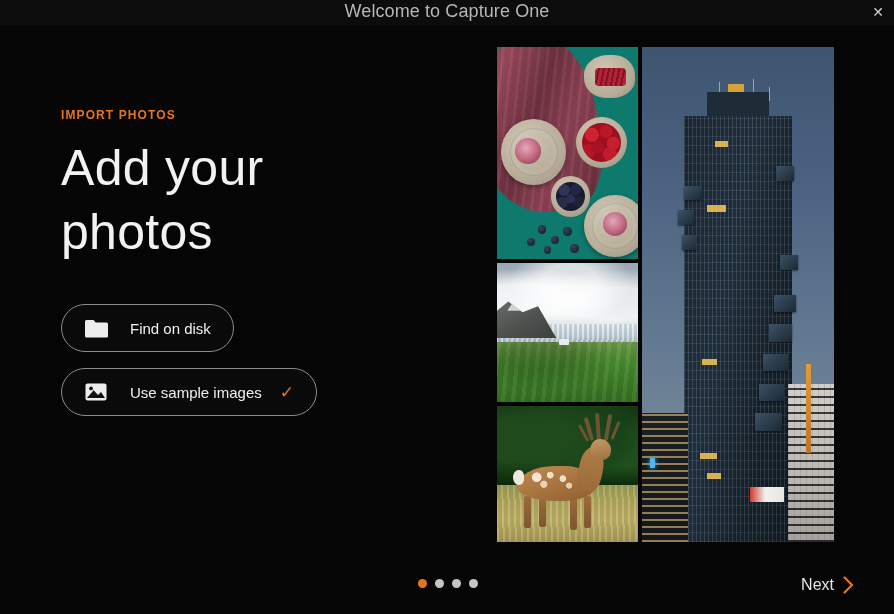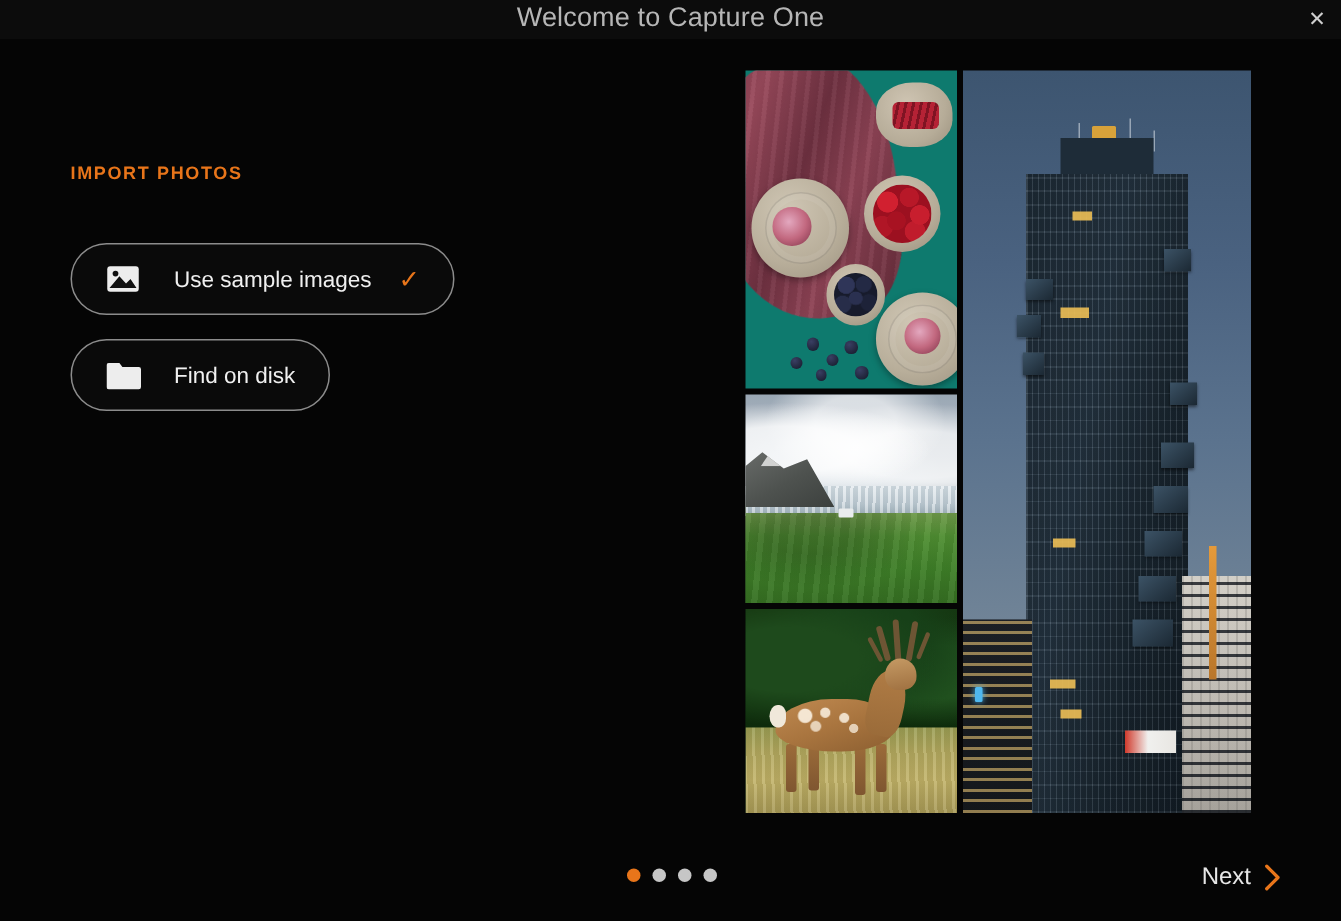--- a/index.html
+++ b/index.html
@@ -47,21 +47,21 @@
     line-height: 1;
     cursor: pointer;
     background: transparent;
     border: none;
     font-family: "Liberation Sans", sans-serif;
   }
 
   
   .left-panel {
     position: absolute;
-    left: 47px;
+    left: 61px;
     top: 108px;
     width: 400px;
   }
   .eyebrow {
     font-size: 12px;
     font-weight: bold;
     letter-spacing: 1.1px;
     color: #e8751a;
     margin-bottom: 14px;
   }
@@ -466,42 +466,46 @@
 </head>
 <body>
 
 <div class="titlebar">
   <span class="titlebar-text">Welcome to Capture One</span>
 </div>
 <button class="close-btn">✕</button>
 
 <div class="left-panel">
   <div class="eyebrow">IMPORT PHOTOS</div>
+  <h1 class="headline">
+    <span>Add your</span><br>
+    <span>photos</span>
+  </h1>
 
   <div class="btn-group">
+
+    <button class="pill">
+      <span class="pill-icon">
+        <svg width="23" height="19" viewBox="0 0 23 19" aria-hidden="true">
+          <path d="M0 2.5 A1.5 1.5 0 0 1 1.5 1 H8.6 L10.6 3.6 H21.5 A1.5 1.5 0 0 1 23 5.1 V17 A1.5 1.5 0 0 1 21.5 18.5 H1.5 A1.5 1.5 0 0 1 0 17 Z" fill="#ededed"></path>
+        </svg>
+      </span>
+      <span class="pill-label">Find on disk</span>
+    </button>
 
     <button class="pill">
       <span class="pill-icon">
         <svg width="22" height="18" viewBox="0 0 22 18" aria-hidden="true">
           <rect x="0.5" y="0.5" width="21" height="17" rx="2" fill="#ededed"></rect>
           <circle cx="6" cy="5.4" r="1.9" fill="#111111"></circle>
           <path d="M2 15 L8.6 7.2 L13 12 L16 9 L20 15 Z" fill="#111111"></path>
         </svg>
       </span>
       <span class="pill-label">Use sample images</span>
       <span class="pill-check">✓</span>
-    </button>
-
-    <button class="pill">
-      <span class="pill-icon">
-        <svg width="23" height="19" viewBox="0 0 23 19" aria-hidden="true">
-          <path d="M0 2.5 A1.5 1.5 0 0 1 1.5 1 H8.6 L10.6 3.6 H21.5 A1.5 1.5 0 0 1 23 5.1 V17 A1.5 1.5 0 0 1 21.5 18.5 H1.5 A1.5 1.5 0 0 1 0 17 Z" fill="#ededed"></path>
-        </svg>
-      </span>
-      <span class="pill-label">Find on disk</span>
     </button>
 
   </div>
 </div>
 
 <div class="mosaic">
 
   <div class="col-left">
 
     <div class="tile tile-food food">

